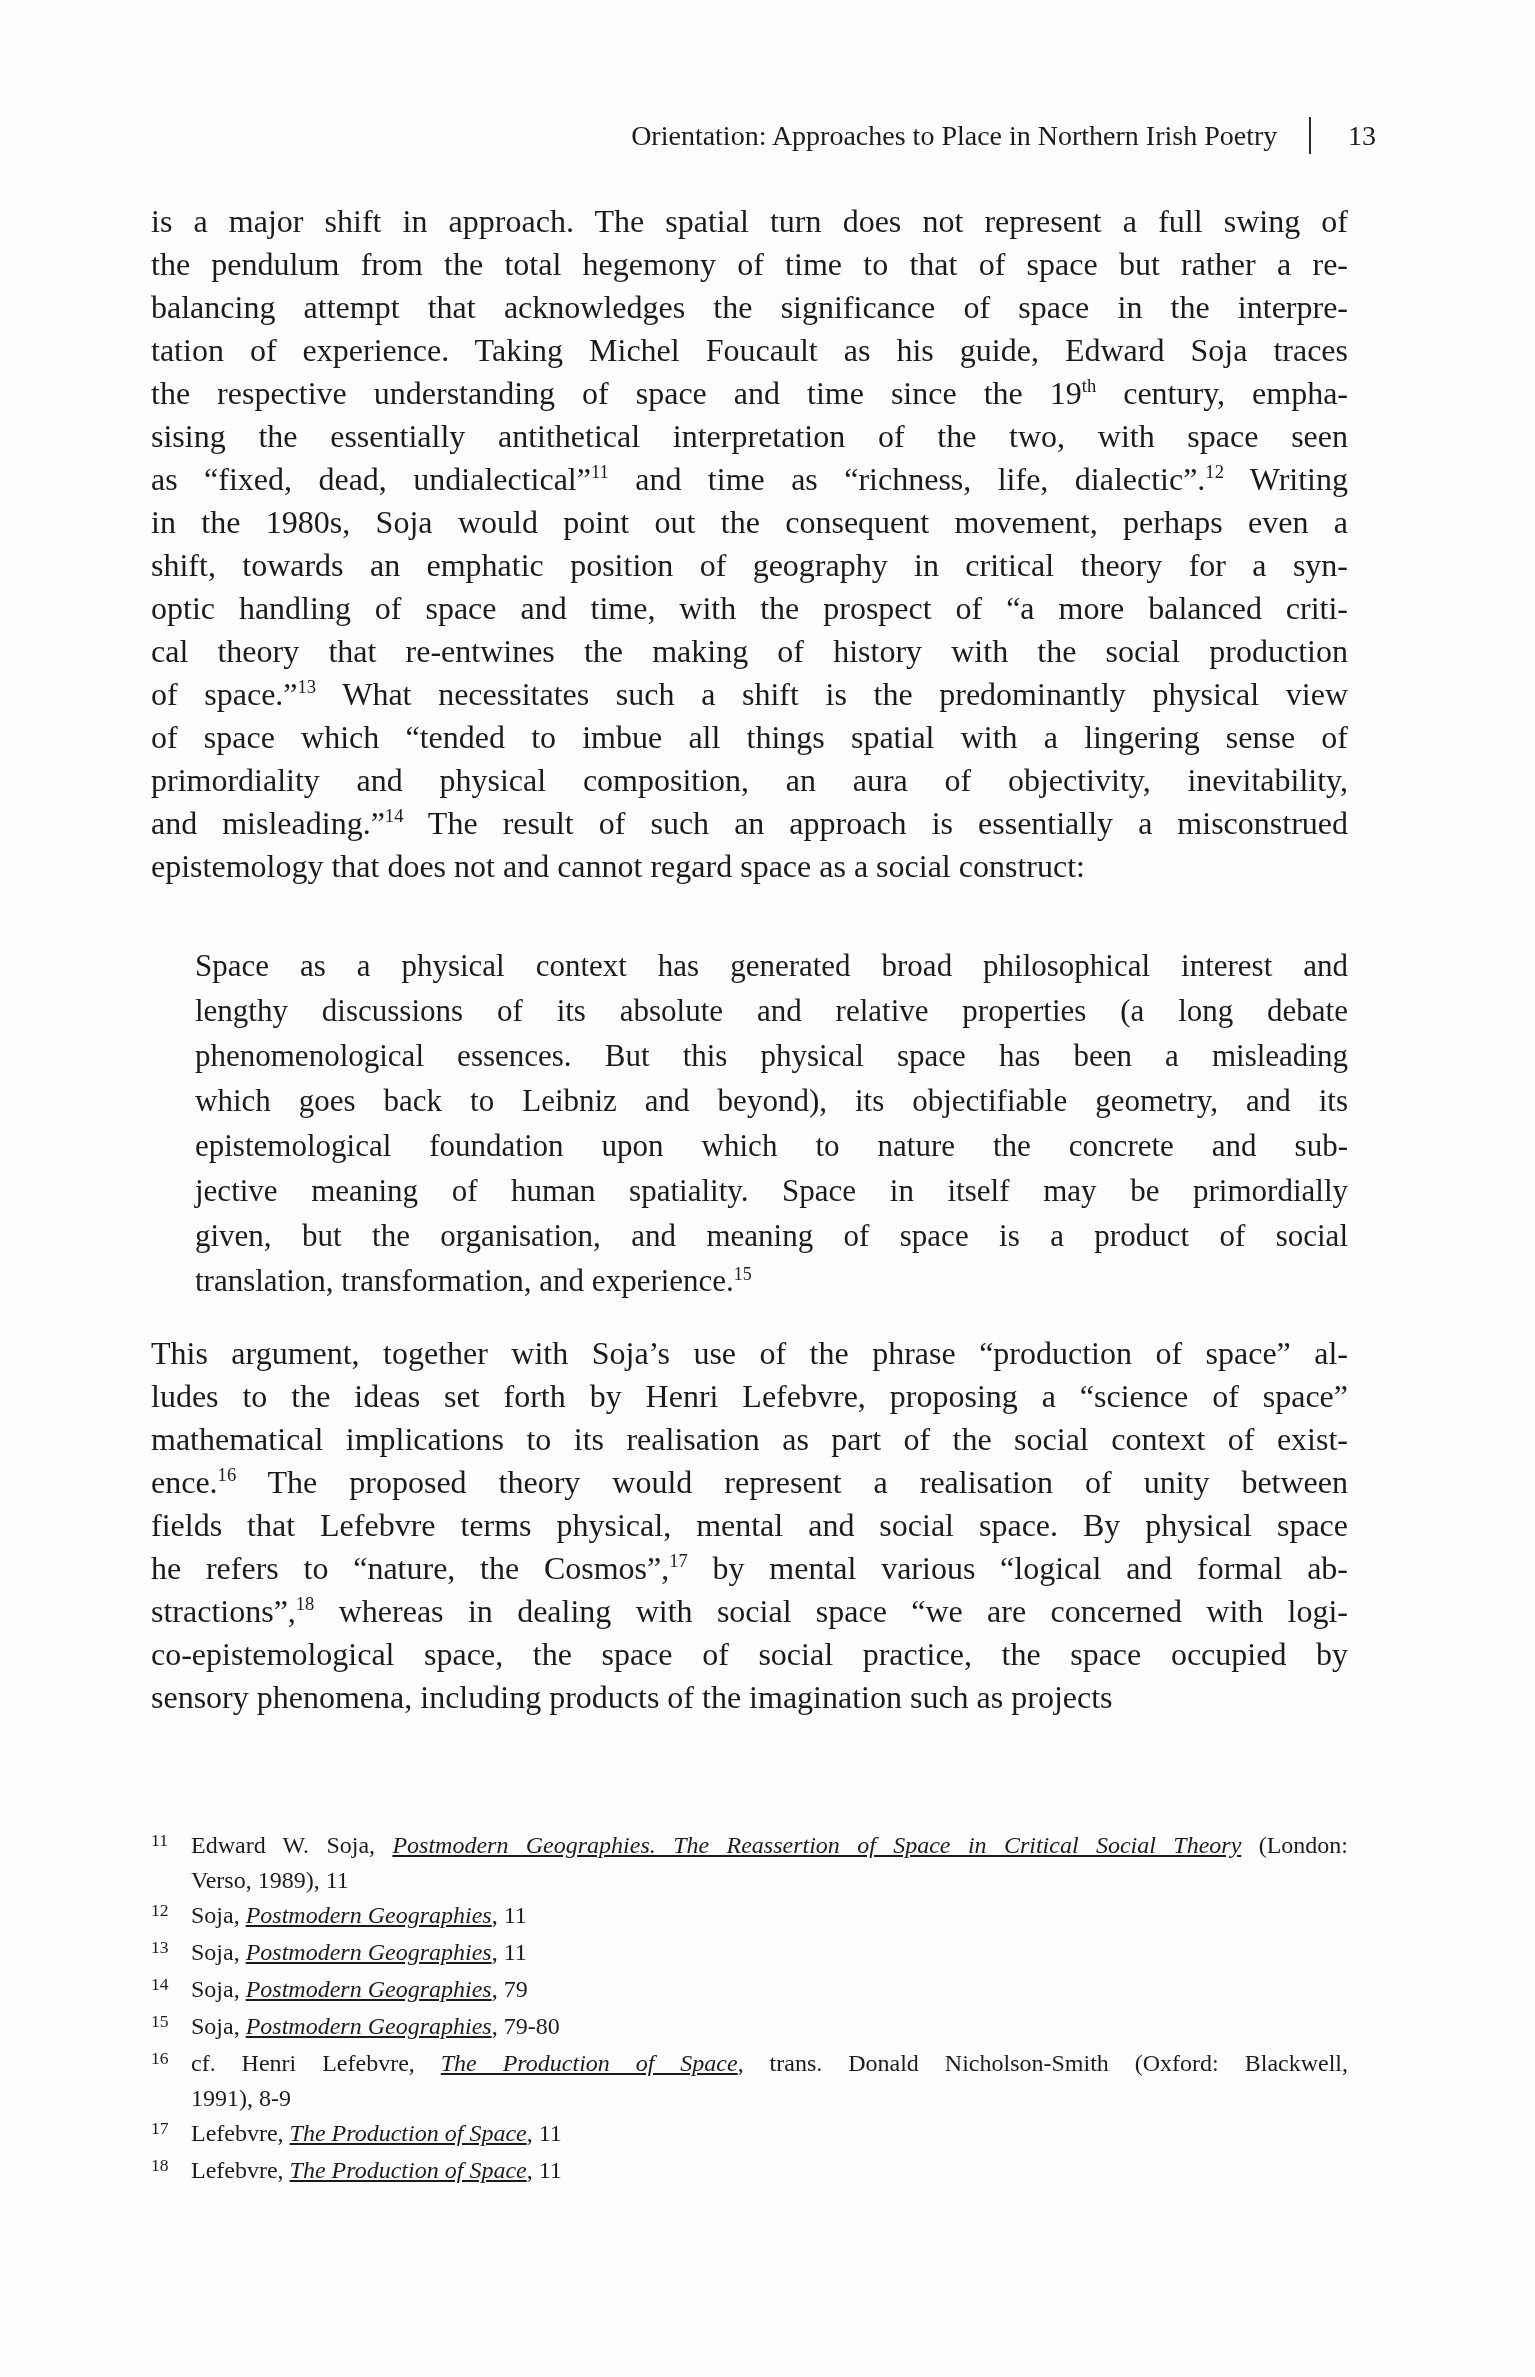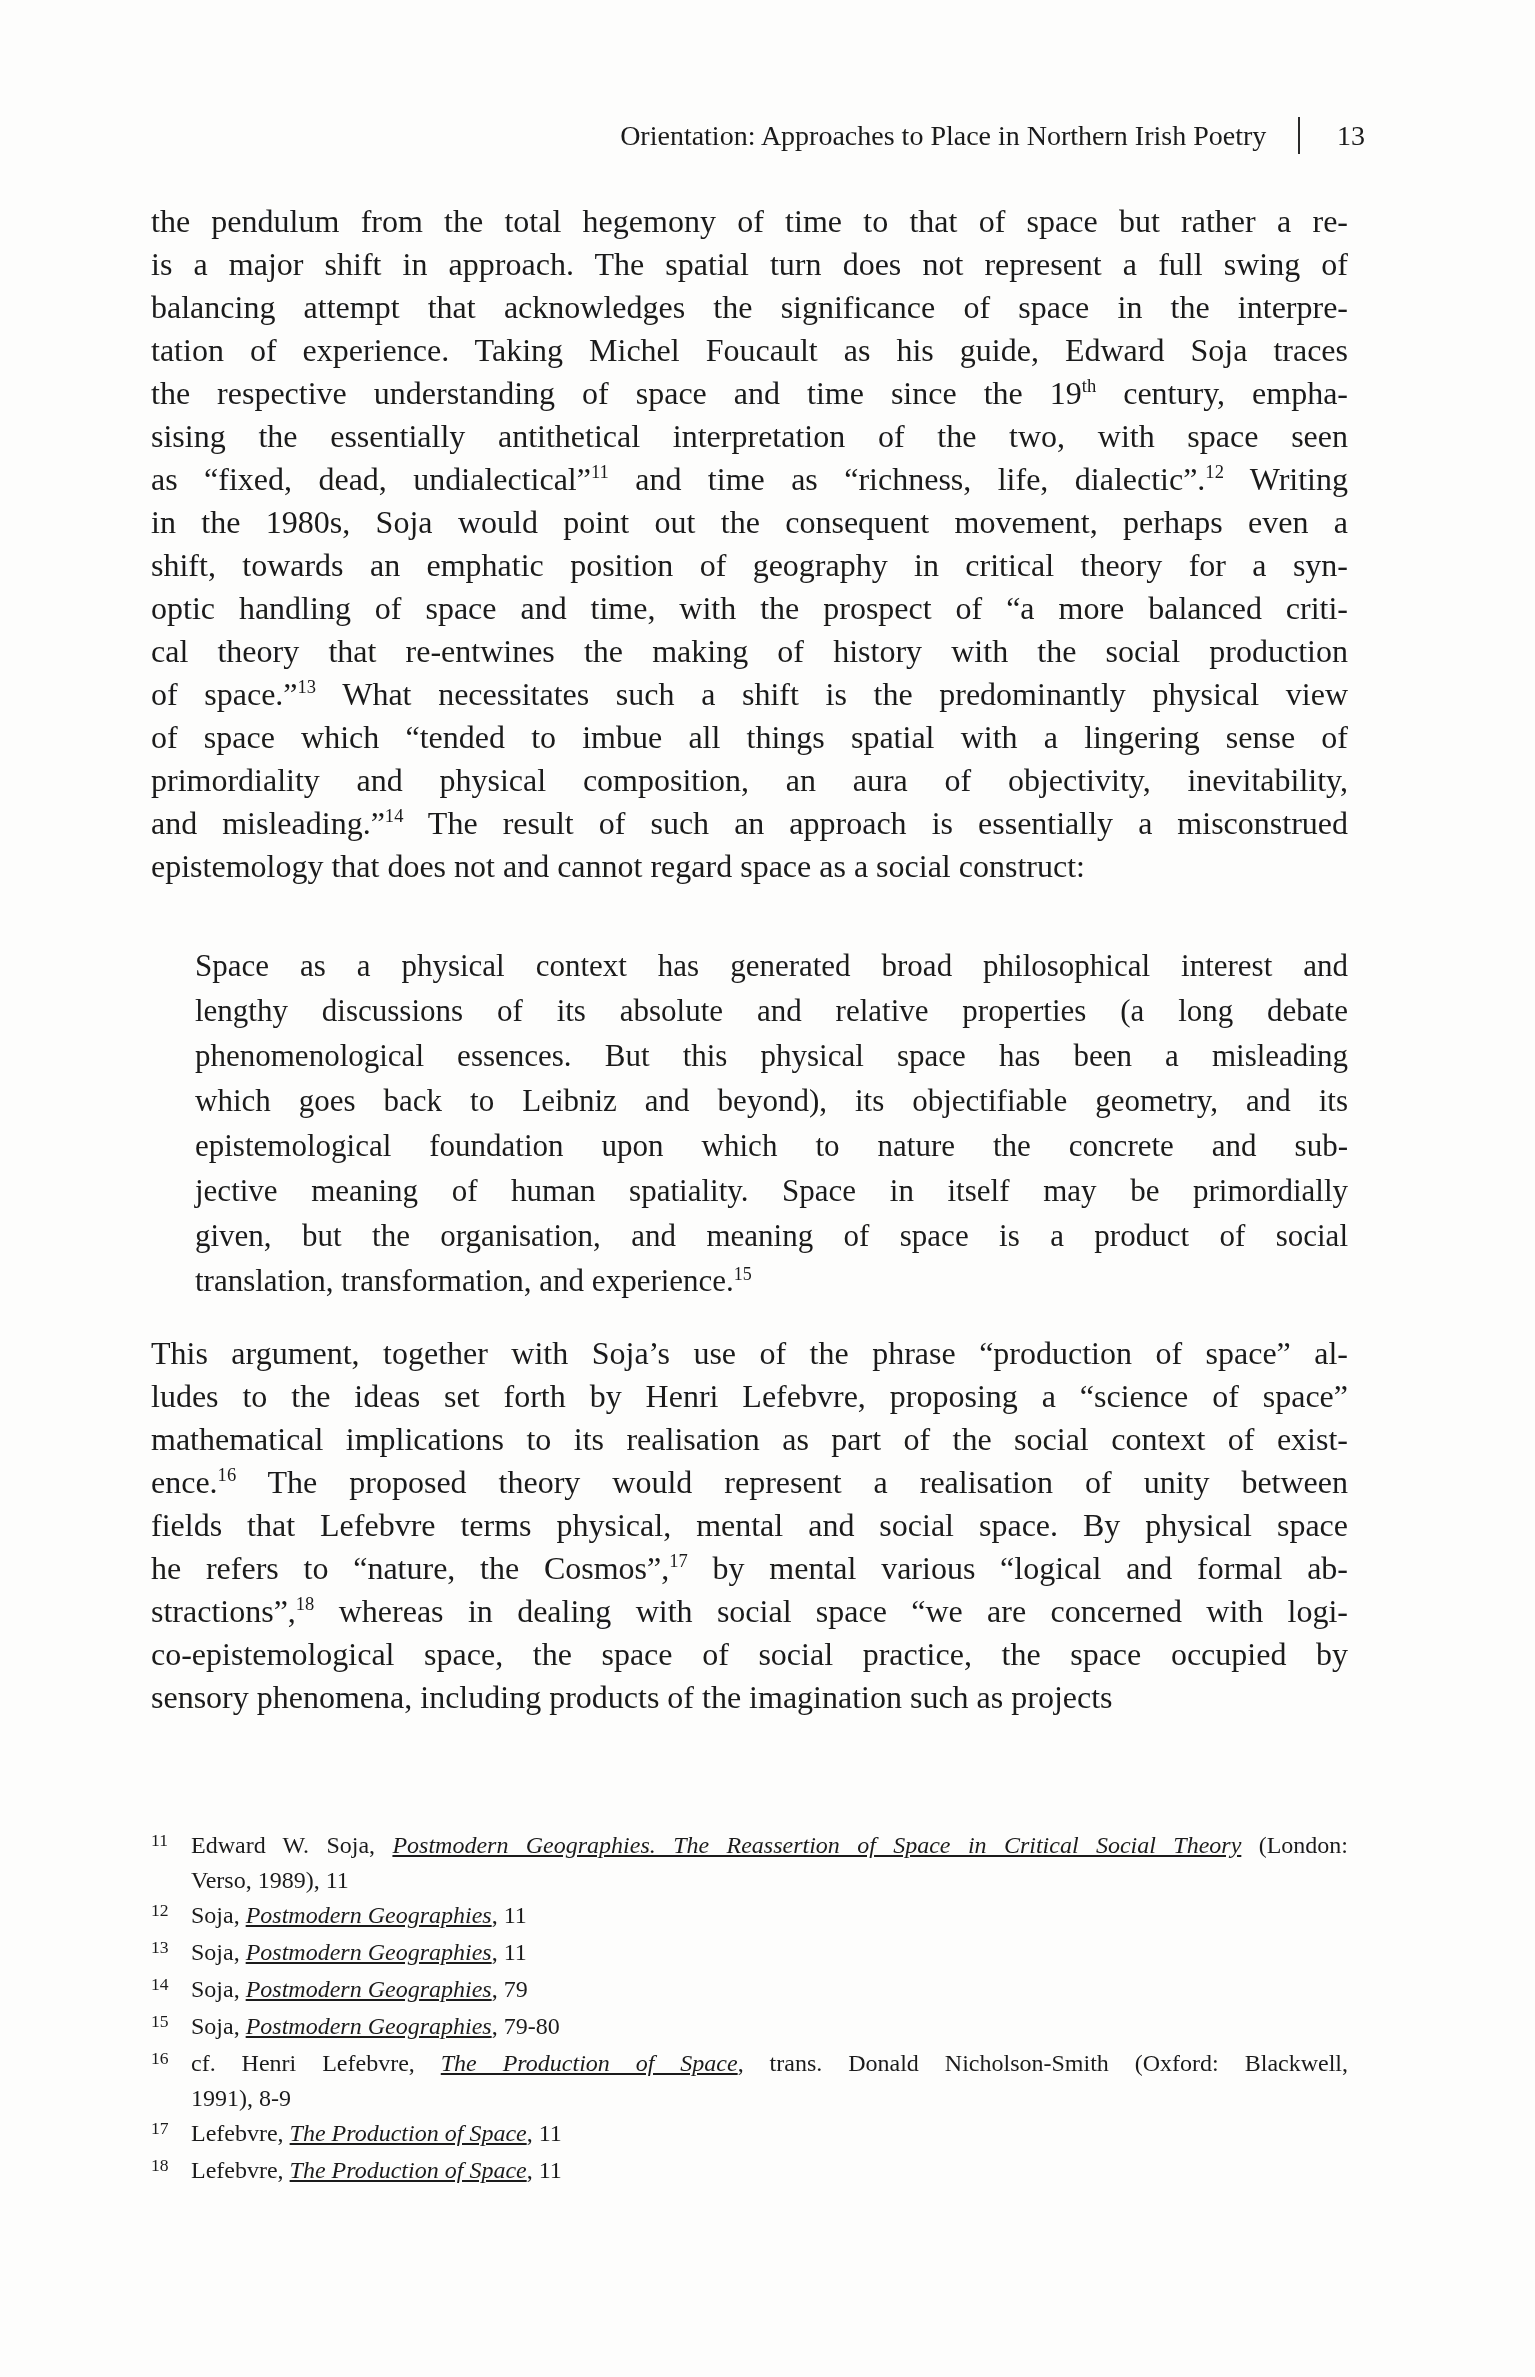--- a/index.html
+++ b/index.html
@@ -9,21 +9,21 @@
     height: 2377px;
     background: #fdfdfc;
     font-family: "Liberation Serif", "DejaVu Serif", serif;
     color: #1b1b1b;
     overflow: hidden;
   }
   
   .header {
     position: absolute;
     top: 117px;
-    right: 171px;
+    right: 160px;
     display: flex;
     align-items: center;
     font-size: 28px;
     white-space: nowrap;
   }
   .header .bar {
     width: 1.7px;
     height: 37px;
     background: #2a2a2a;
     margin: 0 37px 0 32px;
@@ -75,22 +75,22 @@
 <div class="page">
 
   <div class="header">
     <span>Orientation: Approaches to Place in Northern Irish Poetry</span>
     <span class="bar"></span>
     <span>13</span>
   </div>
 
   <div class="text-column">
       <div class="para body">
+        <div class="line"><span>is a major shift in approach. The spatial turn does not represent a full swing of</span></div>
         <div class="line"><span>the pendulum from the total hegemony of time to that of space but rather a re-</span></div>
-        <div class="line"><span>is a major shift in approach. The spatial turn does not represent a full swing of</span></div>
         <div class="line"><span>balancing attempt that acknowledges the significance of space in the interpre-</span></div>
         <div class="line"><span>tation of experience. Taking Michel Foucault as his guide, Edward Soja traces</span></div>
         <div class="line"><span>the respective understanding of space and time since the 19</span><sup>th</sup><span> century, empha-</span></div>
         <div class="line"><span>sising the essentially antithetical interpretation of the two, with space seen</span></div>
         <div class="line"><span>as “fixed, dead, undialectical”</span><sup>11</sup><span> and time as “richness, life, dialectic”.</span><sup>12</sup><span> Writing</span></div>
         <div class="line"><span>in the 1980s, Soja would point out the consequent movement, perhaps even a</span></div>
         <div class="line"><span>shift, towards an emphatic position of geography in critical theory for a syn-</span></div>
         <div class="line"><span>optic handling of space and time, with the prospect of “a more balanced criti-</span></div>
         <div class="line"><span>cal theory that re-entwines the making of history with the social production</span></div>
         <div class="line"><span>of space.”</span><sup>13</sup><span> What necessitates such a shift is the predominantly physical view</span></div>

